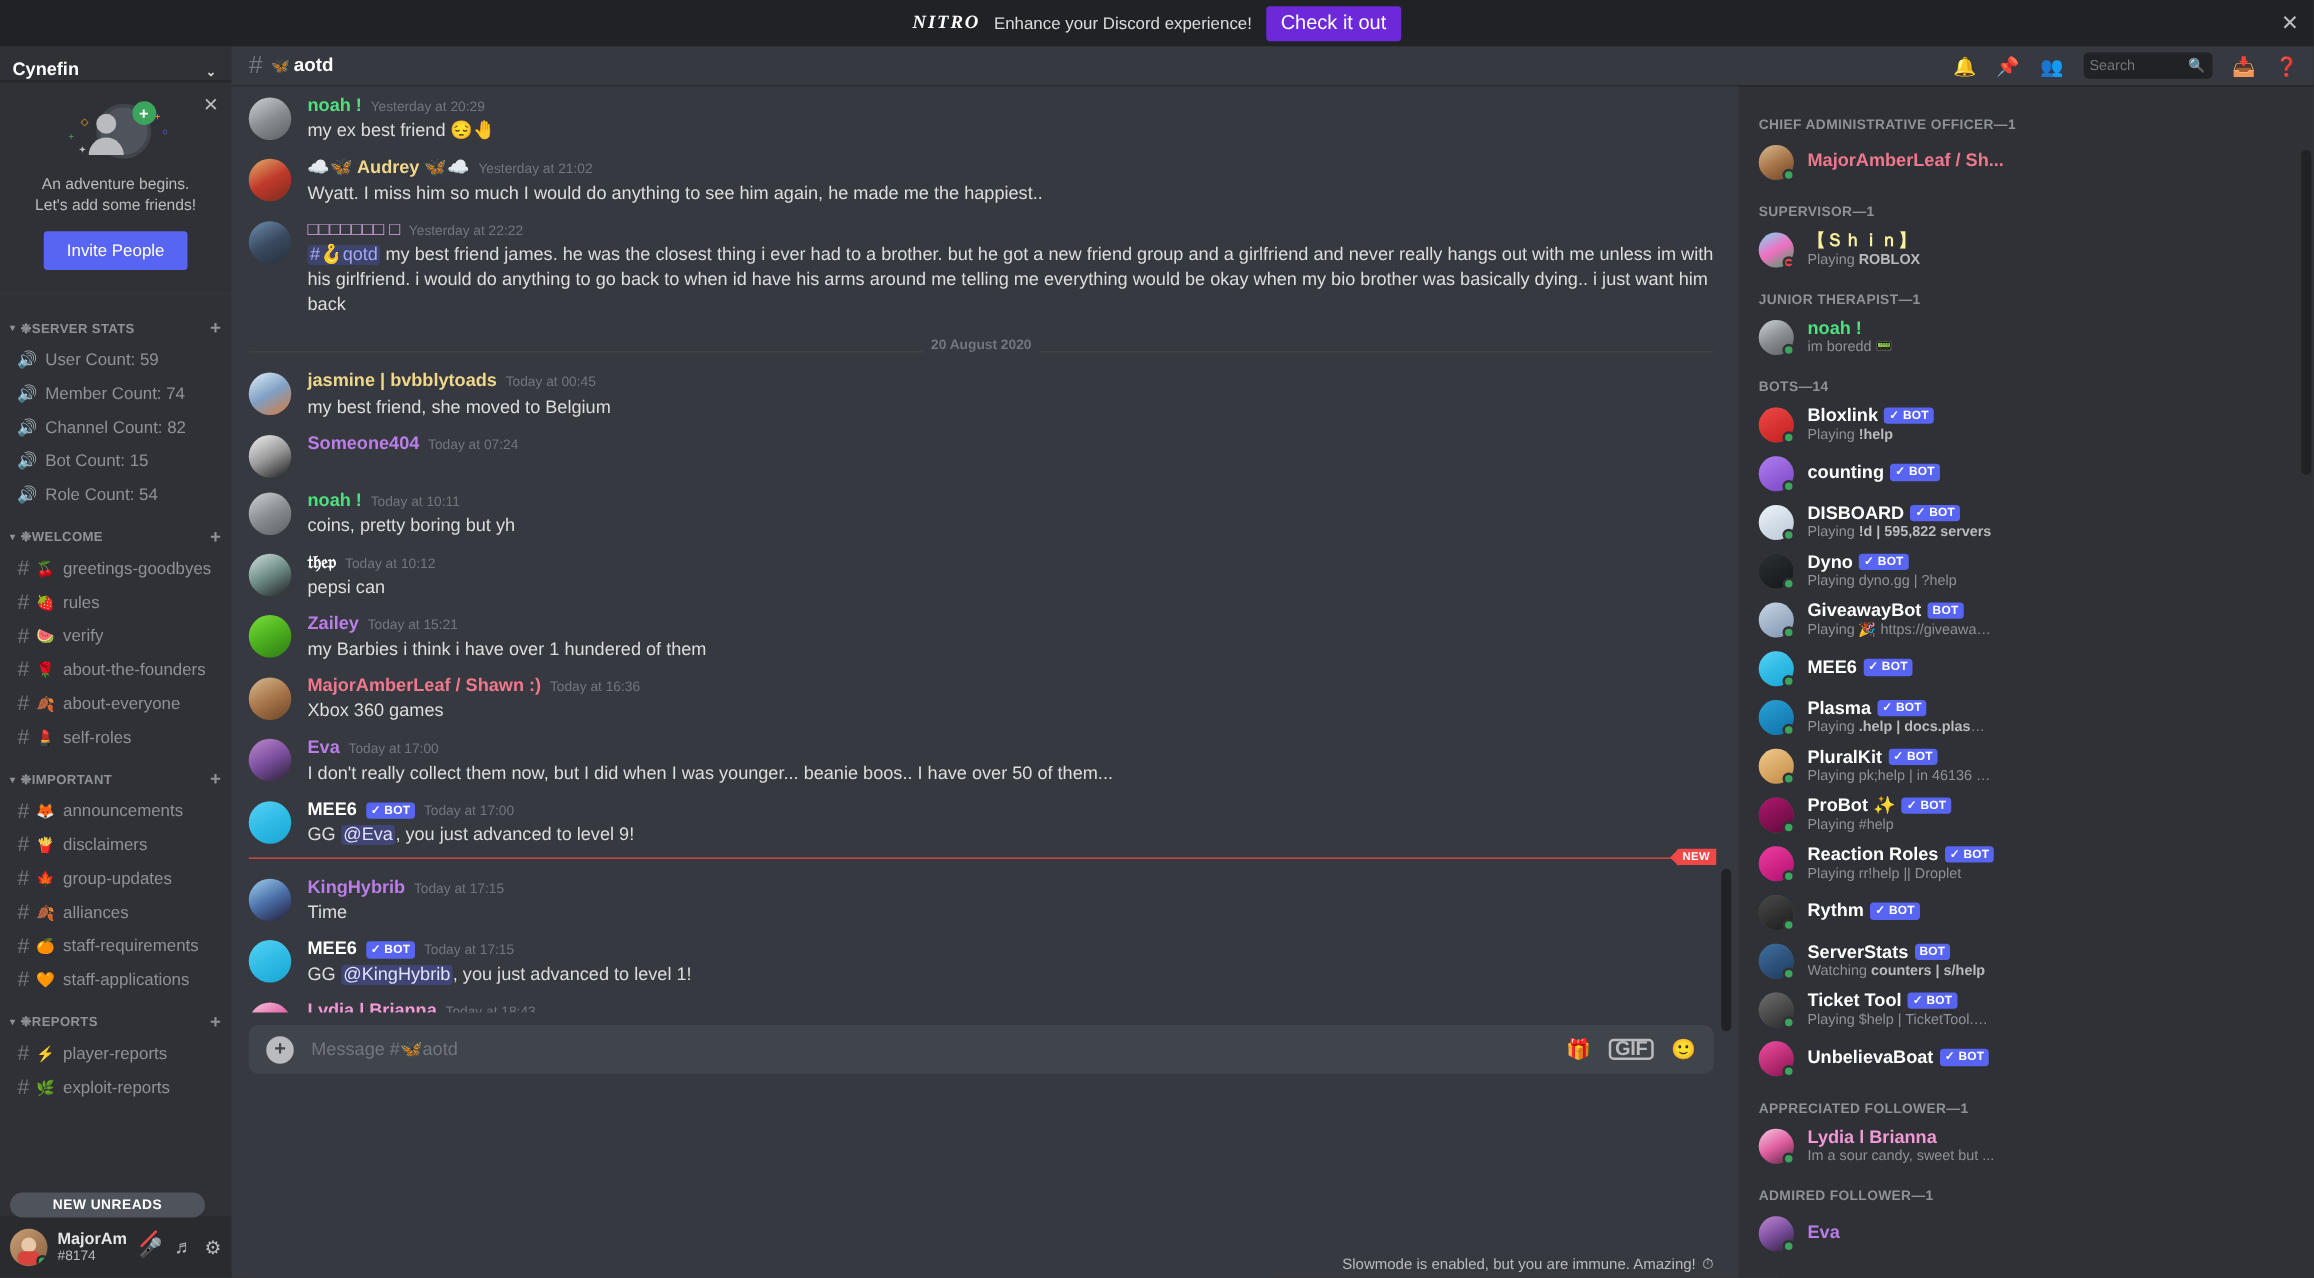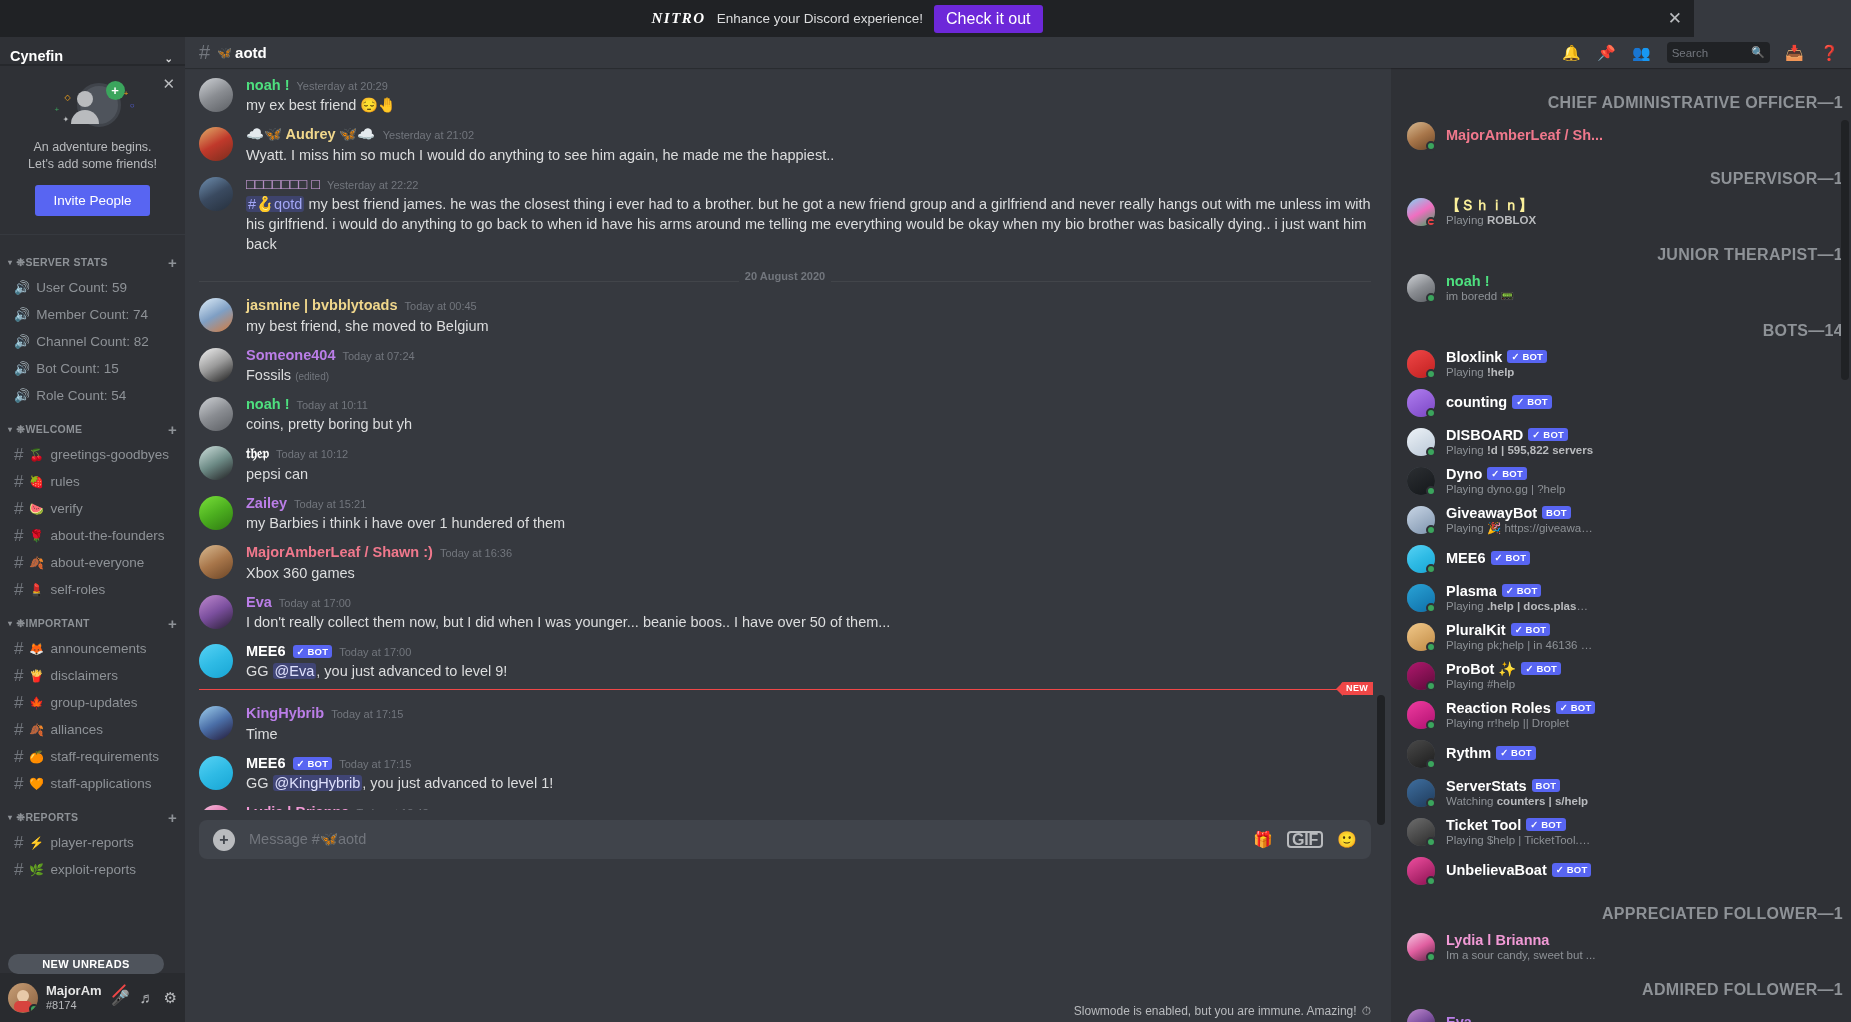--- a/index.html
+++ b/index.html
@@ -8,21 +8,21 @@
     background:#36393f;
     font-family:"Liberation Sans", sans-serif;
     color:#dcddde;
     font-size:15px;
     -webkit-font-smoothing:antialiased;
   }
   .app { position:relative; width:1851px; height:1022px; }
 
   
   .nitro-bar{
-    position:absolute; top:0; left:0; width:1694px; height:37px;
+    position:absolute; top:0; left:0; width:1851px; height:37px;
     background:#202225; display:flex; align-items:center; justify-content:center;
     gap:11px; z-index:40;
   }
   .nitro-logo{ color:#fff; font-weight:bold; font-size:15px; letter-spacing:1.5px;
     font-family:"Liberation Serif", serif; font-style:italic; }
   .nitro-text{ color:#dcddde; font-size:13.5px; }
   .nitro-btn{
     background:#6d28d9; color:#fff; border:none; border-radius:3px;
     padding:5px 12px; font-size:16px; font-family:"Liberation Sans",sans-serif;
     cursor:pointer;
@@ -198,22 +198,22 @@
     position:absolute; right:480px; bottom:4px; color:#b9bbbe; font-size:12px;
     display:flex; align-items:center; gap:5px; white-space:nowrap;
   }
 
   
   .members{
     position:absolute; left:1391px; top:68px; width:460px; height:954px;
     background:#2f3136; overflow:hidden; padding-top:12px;
   }
   .mcat{
-    color:#8e9297; font-size:16px; font-weight:bold; letter-spacing:.3px;
-    padding:14px 8px 4px 16px; text-transform:uppercase;text-align:right;
+    color:#8e9297; font-size:11px; font-weight:bold; letter-spacing:.3px;
+    padding:14px 8px 4px 16px; text-transform:uppercase;
   }
   .member{
     display:flex; align-items:center; gap:11px; height:38px; margin:1px 8px;
     padding:0 8px; border-radius:4px; cursor:pointer;
   }
   .mav{
     width:28px; height:28px; border-radius:50%; flex:0 0 auto; position:relative;
     background:#4f545c; overflow:visible;
   }
   .mav .img{ width:28px; height:28px; border-radius:50%; overflow:hidden; position:relative;}
@@ -483,21 +483,20 @@
           <div class="mtext"><span>my best friend, she moved to Belgium</span></div>
         </div>
       </div>
       <div class="msg">
         <div class="avatar" style="background:linear-gradient(150deg,#f2f2f2,#9a9a9a,#1c1c1c)"></div>
         <div class="mbody">
           <div class="mhead">
             <span class="mauthor" style="color:#bb7ee8">Someone404</span>
             <span class="mtime">Today at 07:24</span>
           </div>
-          <div class="mtext"><span>Fossils</span> <span class="edited">(edited)</span></div>
         </div>
       </div>
       <div class="msg">
         <div class="avatar" style="background:linear-gradient(150deg,#cfd2d6,#8a8d92,#5b5e63)"></div>
         <div class="mbody">
           <div class="mhead">
             <span class="mauthor" style="color:#4ee07f">noah !</span>
             <span class="mtime">Today at 10:11</span>
           </div>
           <div class="mtext"><span>coins, pretty boring but yh</span></div>

